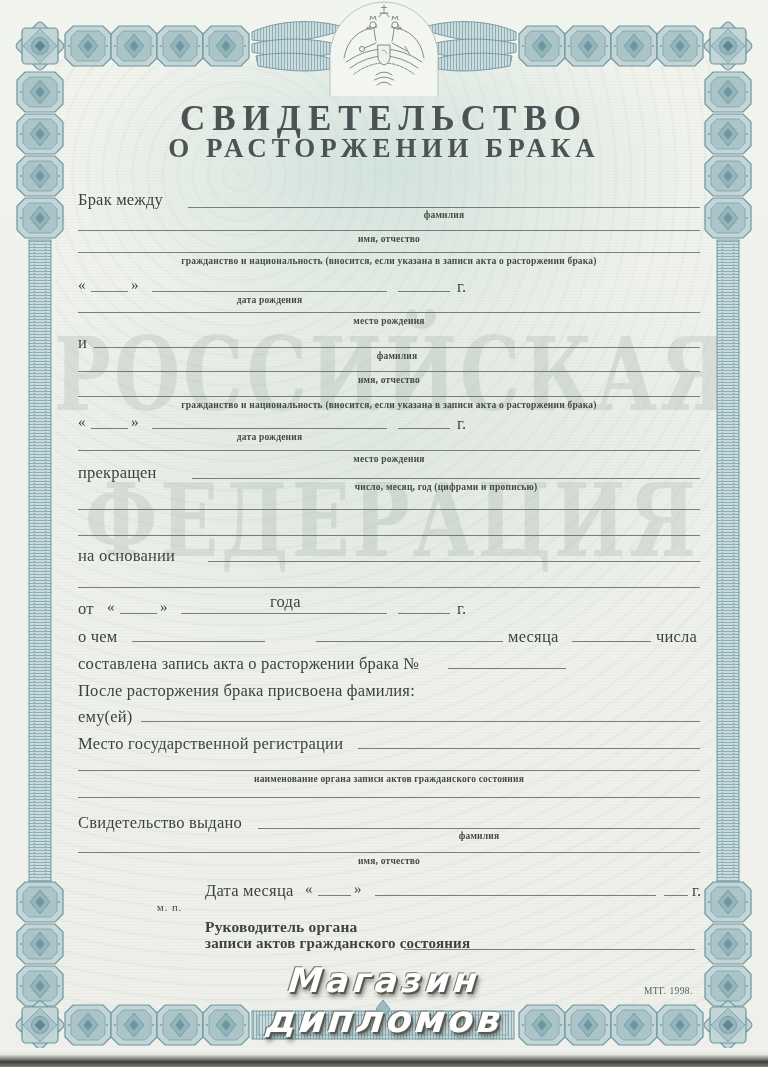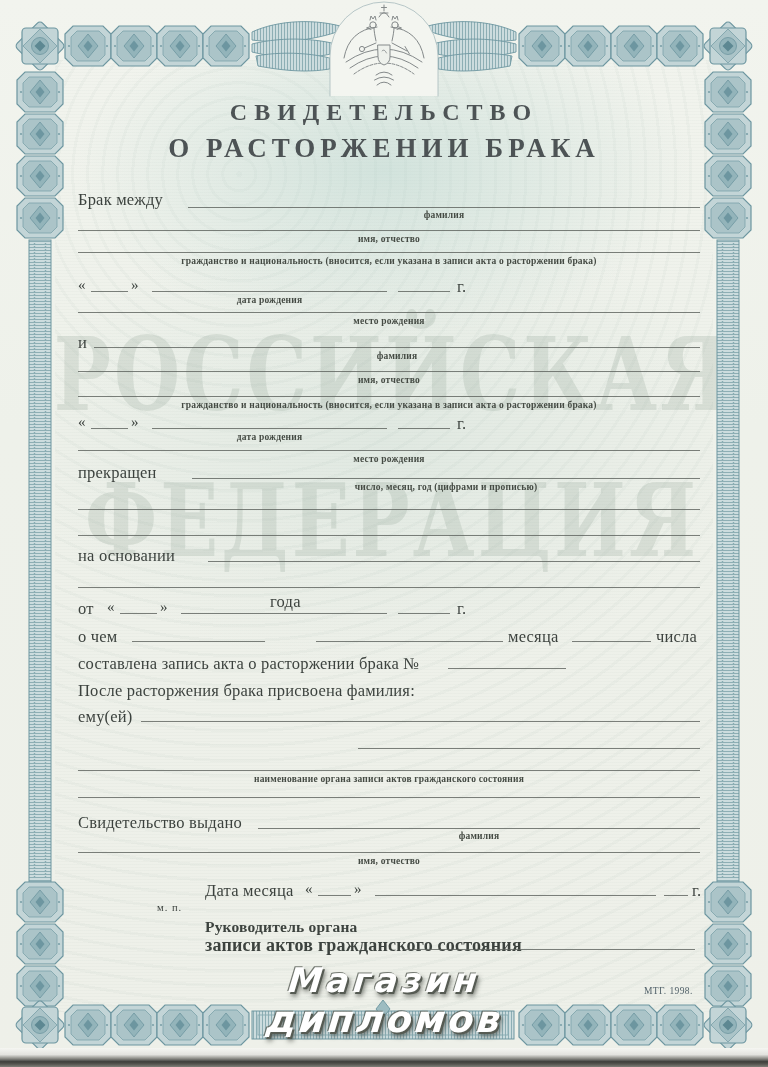--- a/index.html
+++ b/index.html
@@ -11,21 +11,21 @@
         background:
           radial-gradient(ellipse 430px 230px at 50% 110px, rgba(168,205,199,.42), rgba(168,205,199,0) 72%),
           radial-gradient(ellipse 520px 330px at 50% 380px, rgba(150,188,180,.16), transparent 70%),
           repeating-radial-gradient(circle at 28% 12%, rgba(130,155,145,.05) 0 3px, transparent 3px 15px),
           repeating-linear-gradient(0deg, rgba(120,140,130,.035) 0 1px, transparent 1px 3px);}
   svg.frame{position:absolute;left:0;top:0;}
   .ghost{position:absolute;left:392px;transform:translateX(-50%) scaleY(1.32);transform-origin:center top;
         font-family:"DejaVu Serif",serif;font-weight:bold;white-space:nowrap;
         font-size:76px;letter-spacing:3px;color:rgba(138,158,142,.21);}
   .title{position:absolute;left:0;width:768px;text-align:center;color:#4d5355;font-weight:bold;white-space:nowrap;}
-  .t1{top:99px;font-size:24px;letter-spacing:7px;}
+  .t1{top:99px;font-size:35px;letter-spacing:7px;}
   .t2{top:133px;font-size:27px;letter-spacing:5px;}
   .lab{position:absolute;font-size:16.5px;color:#3c423e;white-space:nowrap;letter-spacing:.2px;}
   .cap{position:absolute;font-size:9.5px;font-weight:bold;color:#454b44;text-align:center;
        letter-spacing:.2px;white-space:nowrap;}
   .ul{position:absolute;height:1px;background:rgba(92,98,92,.8);}
   .q{position:absolute;font-size:15px;color:#3c423e;}
   .mp{position:absolute;font-size:10.5px;color:#3c423e;letter-spacing:1px;}
   .shop{position:absolute;left:385px;font-family:"DejaVu Sans","Liberation Sans",sans-serif;
         font-weight:bold;font-style:italic;color:#fff;white-space:nowrap;
         transform:translateX(-50%) skewX(-6deg);
@@ -221,20 +221,21 @@
   <div class="lab" style="left:656px;top:627px">числа</div>
 
   <div class="lab" style="left:78px;top:654px">составлена запись акта о расторжении брака №</div>
   <span class="ul" style="left:448px;top:668px;width:118px"></span>
 
   <div class="lab" style="left:78px;top:681px">После расторжения брака присвоена фамилия:</div>
 
   <div class="lab" style="left:78px;top:707px">ему(ей)</div>
   <span class="ul" style="left:141px;top:721px;width:559px"></span>
 
+  <div class="lab" style="left:78px;top:734px">Место государственной регистрации</div>
   <span class="ul" style="left:358px;top:748px;width:342px"></span>
 
   <span class="ul" style="left:78px;top:770px;width:622px"></span>
   <div class="cap" style="left:78px;top:774px;width:622px">наименование органа записи актов гражданского состояния</div>
 
   <span class="ul" style="left:78px;top:797px;width:622px"></span>
 
   <div class="lab" style="left:78px;top:813px">Свидетельство выдано</div>
   <span class="ul" style="left:258px;top:828px;width:442px"></span>
   <div class="cap" style="left:258px;top:831px;width:442px">фамилия</div>
@@ -246,20 +247,20 @@
   <span class="q" style="left:305px;top:881px">«</span>
   <span class="ul" style="left:318px;top:895px;width:33px"></span>
   <span class="q" style="left:354px;top:881px">»</span>
   <span class="ul" style="left:375px;top:895px;width:281px"></span>
   <span class="ul" style="left:664px;top:895px;width:24px"></span>
   <span class="lab" style="left:692px;top:881px">г.</span>
 
   <div class="mp" style="left:157px;top:902px">м. п.</div>
 
   <div class="lab" style="left:205px;top:918px;font-weight:bold;font-size:15.5px">Руководитель органа</div>
-  <div class="lab" style="left:205px;top:935px;font-weight:bold;font-size:18px">записи актов гражданского состояния</div>
+  <div class="lab" style="left:205px;top:935px;font-weight:bold;font-size:15px">записи актов гражданского состояния</div>
   <span class="ul" style="left:404px;top:949px;width:291px"></span>
 
   <div class="shop shop1">Магазин</div>
   <div class="shop shop2">дипломов</div>
   <div class="print">МТГ. 1998.</div>
   <div class="scanedge"></div>
 </div>
 
 </body></html>

